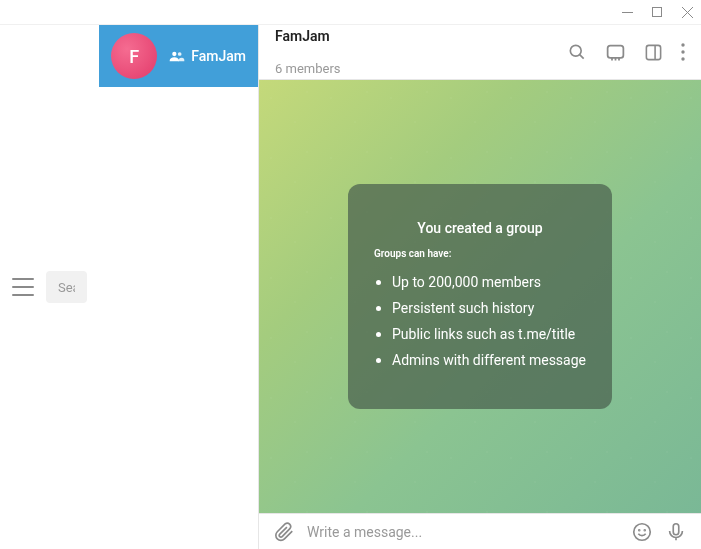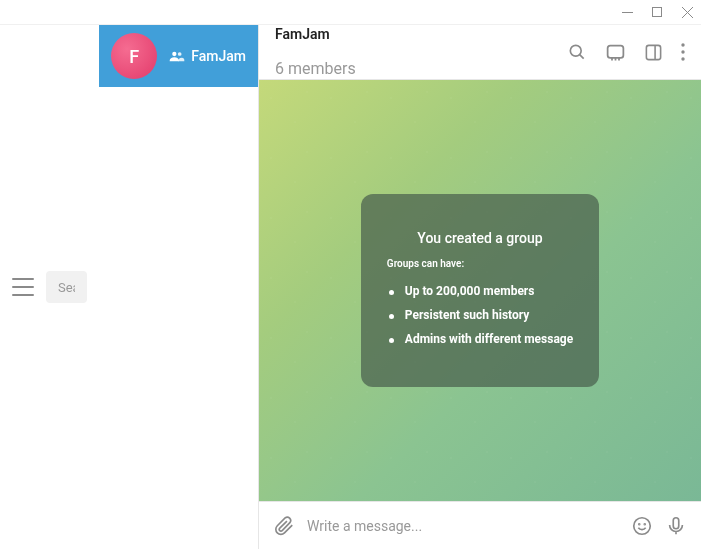--- a/index.html
+++ b/index.html
@@ -17,32 +17,32 @@
 .search input::placeholder{color:#999}
 .chatlist{flex:1}
 .chat-item{display:flex;align-items:center;padding:8px 12px;background:#419fd9;color:#fff;cursor:pointer;height:62px}
 .avatar{width:46px;height:46px;border-radius:50%;background:radial-gradient(circle at 35% 35%,#f56c91,#e23a6a);display:flex;align-items:center;justify-content:center;color:#fff;font-size:18px;font-weight:500;margin-right:12px;flex-shrink:0}
 .chat-label{display:flex;align-items:center;gap:6px;font-size:14px;font-weight:500}
 .grp-ico{width:16px;height:12px}
 .main{flex:1;display:flex;flex-direction:column}
 .header{height:55px;border-bottom:1px solid #e6e6e6;display:flex;align-items:center;padding:0 16px}
 .header-info{flex:1}
 .header-title{font-size:14px;font-weight:600;color:#222}
-.header-sub{font-size:16px;color:#999;margin-top:17px}
+.header-sub{font-size:13px;color:#999;margin-top:17px}
 .header-actions{display:flex;gap:18px;align-items:center}
 .header-actions>*{cursor:pointer;color:#8a8a8a}
 .chat-bg{flex:1;background:linear-gradient(135deg,#c4d97a 0%,#a4cc7e 30%,#8bc491 60%,#7ab896 100%);position:relative;display:flex;align-items:center;justify-content:center}
 .chat-bg::before{content:"";position:absolute;inset:0;background-image:radial-gradient(circle at 20% 30%,rgba(255,255,255,.05) 1px,transparent 1px),radial-gradient(circle at 60% 70%,rgba(255,255,255,.05) 1px,transparent 1px),radial-gradient(circle at 80% 20%,rgba(255,255,255,.05) 1px,transparent 1px);background-size:60px 60px;opacity:.6}
 .info-card{background:rgba(74,96,78,.72);border-radius:12px;padding:36px 26px;color:#fff;max-width:280px;position:relative;z-index:1}
 .info-title{text-align:center;font-size:14px;font-weight:500;margin-bottom:12px}
 .info-sub{font-size:10px;font-weight:600;margin-bottom:10px}
 .info-list{list-style:none}
-.info-list li{font-size:12px;font-weight:700;padding:5px 0 5px 18px;position:relative}
+.info-list li{font-size:14px;font-weight:400;padding:5px 0 5px 18px;position:relative}
 .info-list li::before{content:"";position:absolute;left:2px;top:11px;width:5px;height:5px;background:#fff;border-radius:50%}
-.composer{height:48px;border-top:1px solid #e6e6e6;display:flex;align-items:center;padding:0 14px;gap:12px;background:#fff}
+.composer{height:36px;border-top:1px solid #e6e6e6;display:flex;align-items:center;padding:0 14px;gap:12px;background:#fff}
 .composer input{flex:1;border:none;outline:none;font-size:14px;color:#999}
 .composer input::placeholder{color:#999}
 .cicon{cursor:pointer;color:#8a8a8a}
 </style>
 </head>
 <body>
 
 <div class="titlebar">
   <div class="tbtn">
       <svg width="11" height="11" viewBox="0 0 11 11">
@@ -117,20 +117,21 @@
       </div>
     </div>
 
     <div class="chat-bg">
       <div class="info-card">
         <div class="info-title">You created a group</div>
         <div class="info-sub">Groups can have:</div>
         <ul class="info-list">
           <li>Up to 200,000 members</li>
           <li>Persistent such history</li>
+          <li>Public links such as t.me/title</li>
           <li>Admins with different message</li>
         </ul>
       </div>
     </div>
 
     <div class="composer">
       <svg class="cicon" width="22" height="22" viewBox="0 0 24 24" fill="none" stroke="currentColor" stroke-width="1.8">
           <path d="M21 11l-8.5 8.5a5.5 5.5 0 01-7.8-7.8l8.5-8.5a3.7 3.7 0 015.2 5.2L10 17a1.8 1.8 0 01-2.6-2.6l7.8-7.8"></path>
         </svg>
       <input type="text" placeholder="Write a message..." style="">

